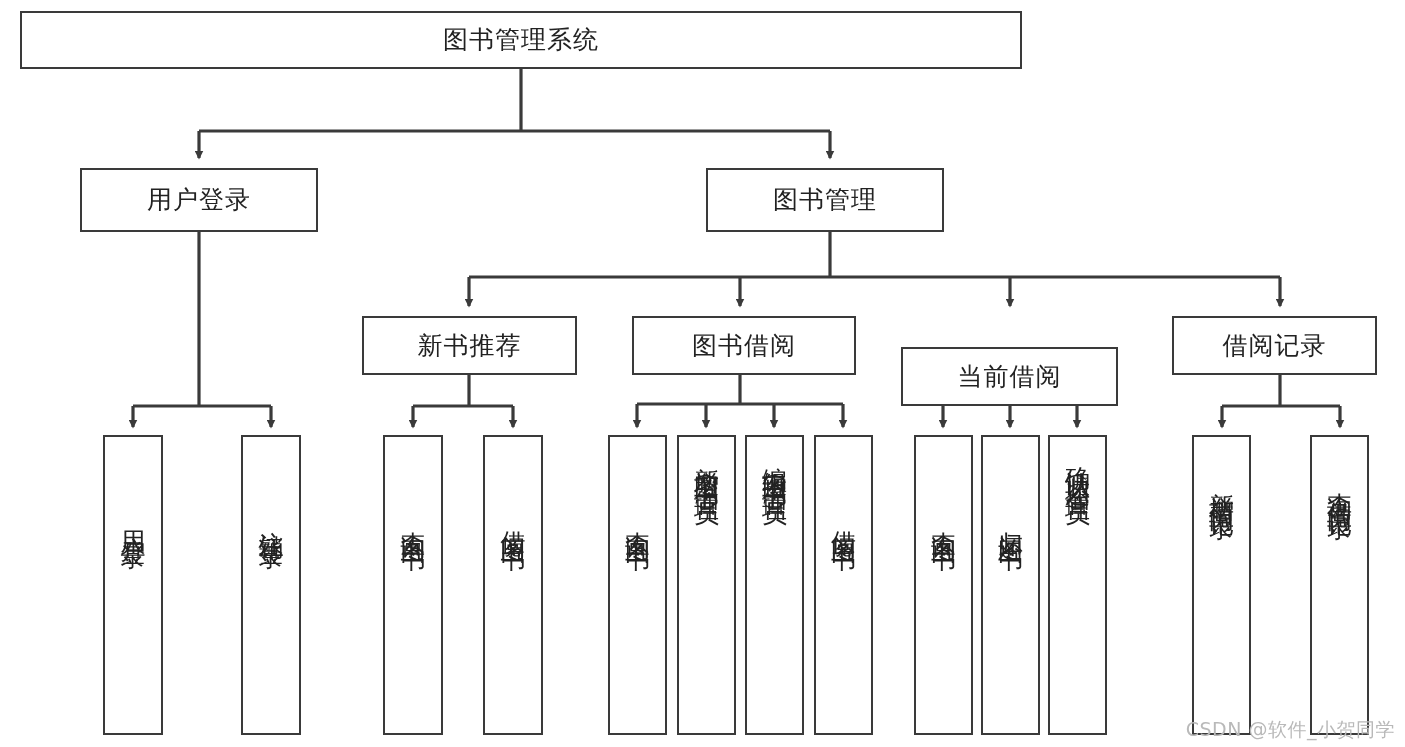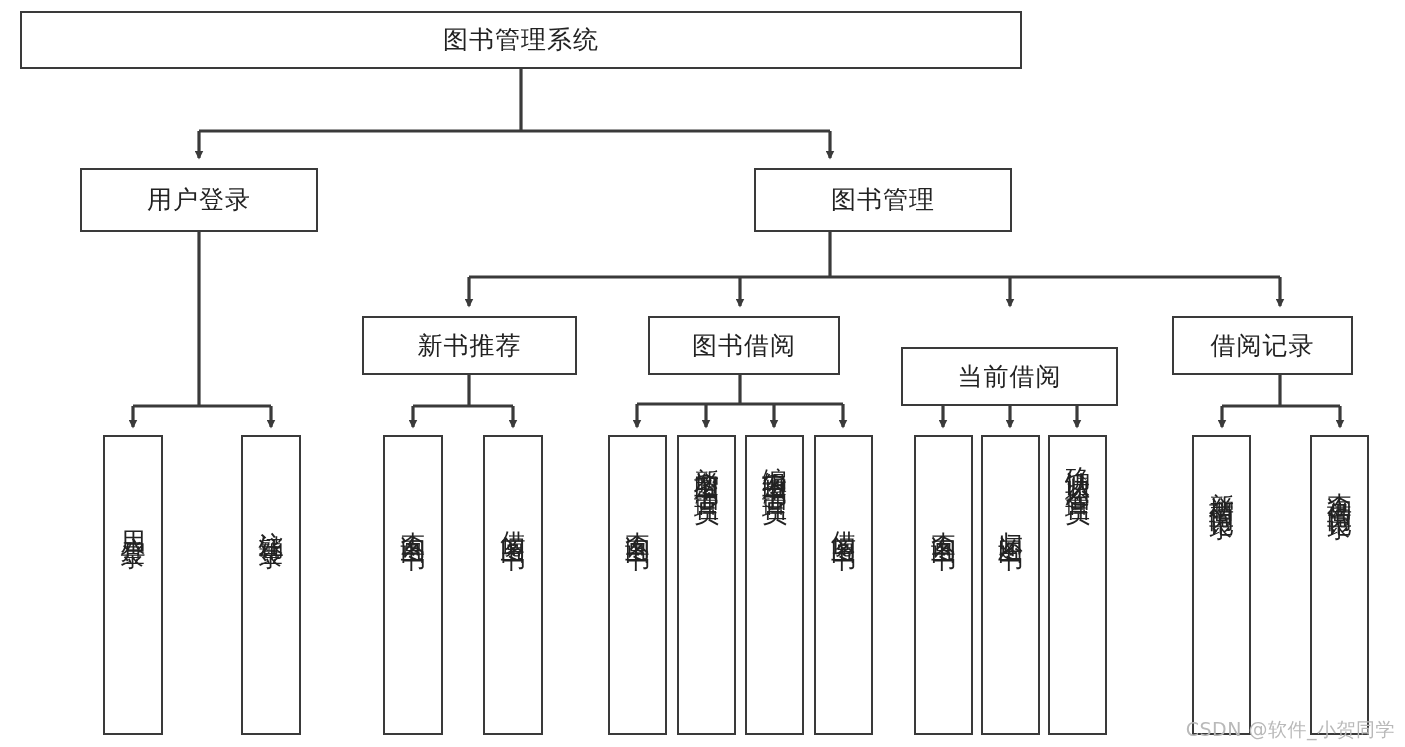--- a/index.html
+++ b/index.html
@@ -126,34 +126,34 @@
     </g>
   </svg>
 
   <div class="node root horiz" style="left:20px; top:11px; width:1002px; height:58px;">
     <span>图书管理系统</span>
   </div>
 
   <div class="node horiz" style="left:80px; top:168px; width:238px; height:64px;">
     <span>用户登录</span>
   </div>
-  <div class="node horiz" style="left:754px; top:168px; width:258px; height:64px;">
+  <div class="node horiz" style="left:706px; top:168px; width:238px; height:64px;">
     <span>图书管理</span>
   </div>
 
   <div class="node horiz" style="left:362px; top:316px; width:215px; height:59px;">
     <span>新书推荐</span>
   </div>
-  <div class="node horiz" style="left:632px; top:316px; width:192px; height:59px;margin-left:16px;">
+  <div class="node horiz" style="left:632px; top:316px; width:224px; height:59px;">
     <span>图书借阅</span>
   </div>
   <div class="node horiz" style="left:901px; top:316px; width:217px; height:59px;margin-top:31px;">
     <span>当前借阅</span>
   </div>
-  <div class="node horiz" style="left:1172px; top:316px; width:181px; height:59px;">
+  <div class="node horiz" style="left:1172px; top:316px; width:205px; height:59px;">
     <span>借阅记录</span>
   </div>
 
   <div class="node leaf" style="left:103px; top:435px; width:60px; height:300px; padding-top:74px;">
     <span class="vtext">用户登录</span>
   </div>
   <div class="node leaf" style="left:241px; top:435px; width:60px; height:300px; padding-top:74px;">
     <span class="vtext">注销登录</span>
   </div>
 

